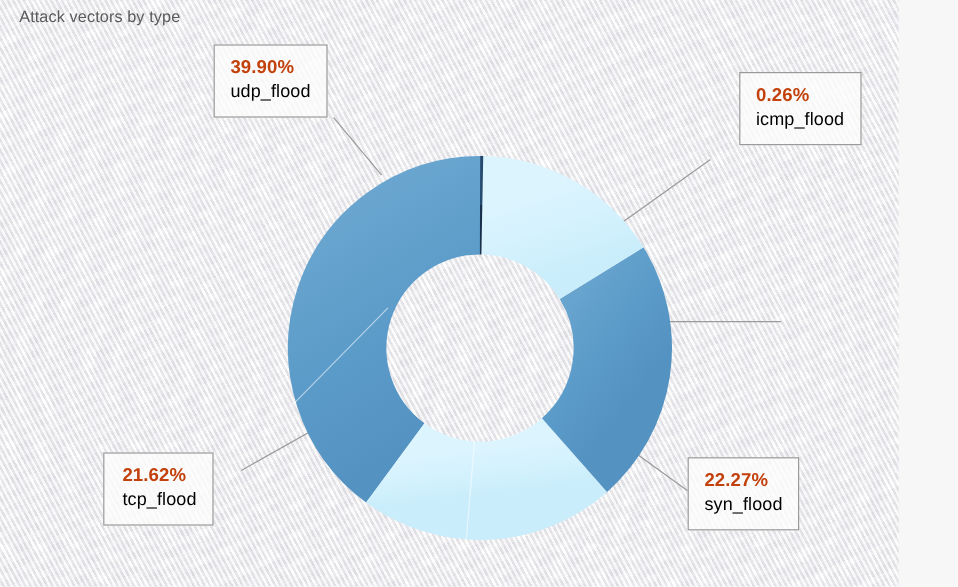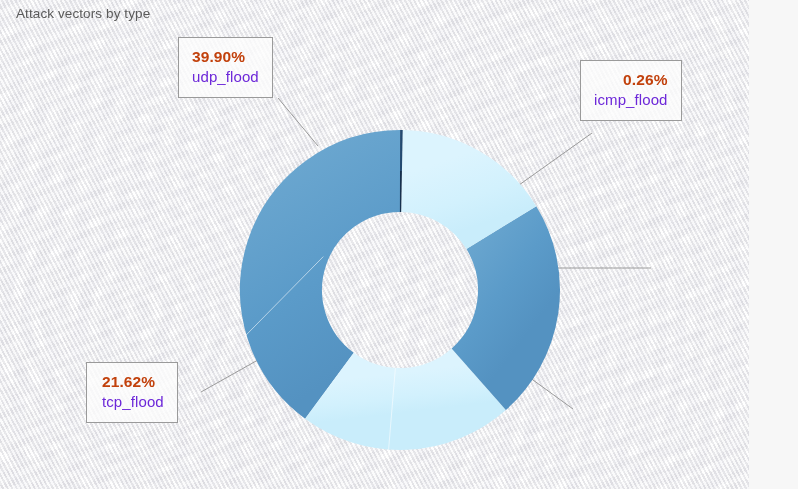--- a/index.html
+++ b/index.html
@@ -77,29 +77,29 @@
     display: block;
     font-size: 15.5px;
     font-weight: bold;
     color: #c2410c;
     letter-spacing: 0.1px;
   }
   .callout .name {
     display: block;
     font-size: 15px;
     font-weight: normal;
-    color: #6d28d9;
+    color: #000000;
     letter-spacing: 0.1px;
   }
 
   #callout-udp  { left: 178px; top: 37px; }
-  #callout-icmp { left: 580px; top: 60px; text-align: right; }
+  #callout-icmp { left: 616px; top: 60px; }
   #callout-ip   { left: 651px; top: 225px; }
   #callout-syn  { left: 573px; top: 381px; }
-  #callout-tcp  { left: 86px;  top: 362px; padding-left: 15px; }
+  #callout-tcp  { left: 86px;  top: 377px; padding-left: 15px; }
 </style>
 </head>
 <body>
 
 <div id="stage">
 
   <div id="bg-texture"></div>
 
   <div id="chart-title">Attack vectors by type</div>
 
@@ -152,19 +152,23 @@
     <span class="pct">39.90%</span>
     <span class="name">udp_flood</span>
   </div>
 
   <div class="callout" id="callout-icmp">
     <span class="pct">0.26%</span>
     <span class="name">icmp_flood</span>
   </div>
 
 
+  <div class="callout" id="callout-syn">
+    <span class="pct">22.27%</span>
+    <span class="name">syn_flood</span>
+  </div>
 
   <div class="callout" id="callout-tcp">
     <span class="pct">21.62%</span>
     <span class="name">tcp_flood</span>
   </div>
 
 </div>
 
 </body></html>

